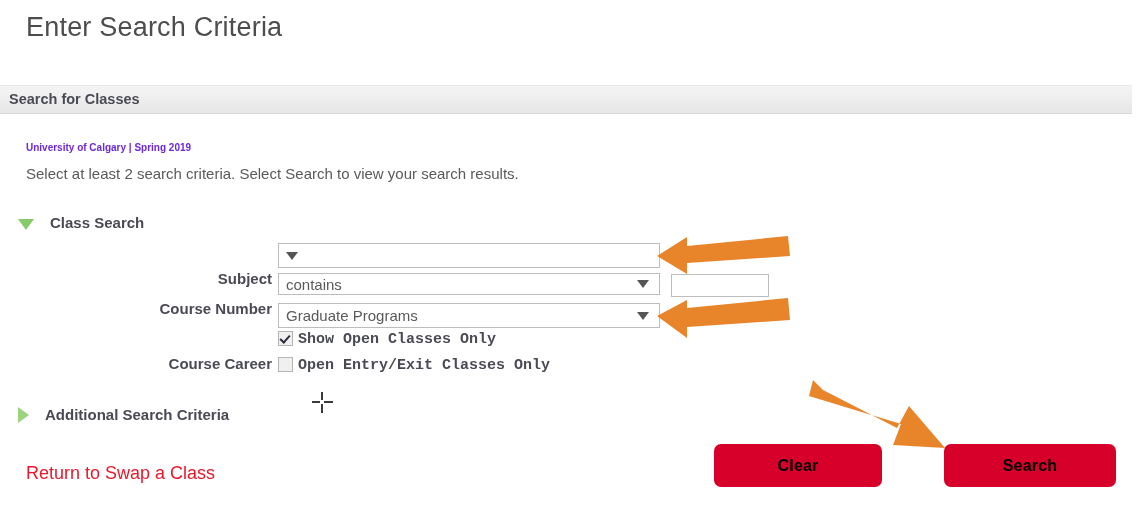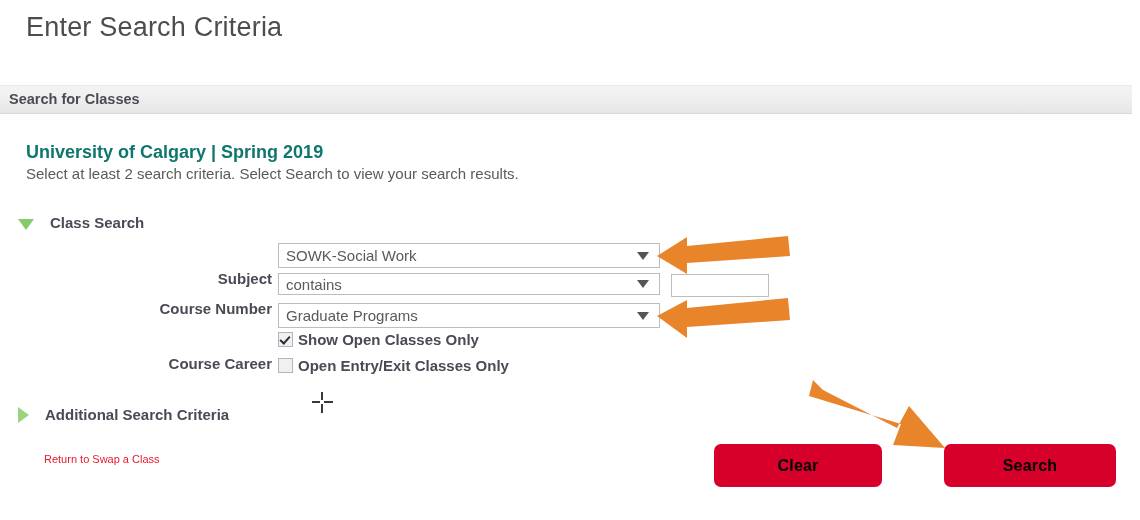--- a/index.html
+++ b/index.html
@@ -48,23 +48,23 @@
     font-weight: bold;
     color: #4a4a55;
     white-space: nowrap;
   }
 
   
   #inst-term {
     position: absolute;
     left: 26px;
     top: 142px;
-    font-size: 18px;
-    font-weight: bold;
-    color: #0f766e;
+    font-size: 10px;
+    font-weight: bold;
+    color: #6d28d9;
     white-space: nowrap;
   }
   #instructions {
     position: absolute;
     left: 26px;
     top: 165px;
     font-size: 15px;
     color: #5a5a5a;
     white-space: nowrap;
   }
@@ -160,23 +160,24 @@
     font-size: 14px;
     color: #333333;
     padding: 0 4px;
     outline: none;
   }
 
   
   .check-row {
     position: absolute;
     display: flex;
-    align-items: center;
+    align-items: flex-start;
     gap: 5px;
     white-space: nowrap;
+    font-family: Liberation Mono, monospace;
   }
   #check-open-classes  { left: 278px; top: 331px; }
   #check-open-entry    { left: 278px; top: 357px; }
   .cb {
     width: 15px;
     height: 15px;
     box-sizing: border-box;
     border: 1px solid #b5b5b5;
     background: #f0f0f0;
     position: relative;
@@ -196,27 +197,26 @@
   .check-row .cb-label {
     font-size: 15px;
     font-weight: bold;
     color: #4a4a55;
   }
 
   
   #return-swap-link {
     position: absolute;
     left: 26px;
-    top: 453px;
-    font-size: 11px;
+    top: 463px;
+    font-size: 18px;
     color: #e8192c;
     text-decoration: none;
     white-space: nowrap;
     cursor: pointer;
-    margin-left: 18px;
   }
 
   
   .action-btn {
     position: absolute;
     background: #d6002a;
     color: #000000;
     border: none;
     border-radius: 7px;
     font-family: "Liberation Sans", sans-serif;
@@ -274,21 +274,20 @@
 <div id="inst-term">University of Calgary | Spring 2019</div>
 <div id="instructions">Select at least 2 search criteria. Select Search to view your search results.</div>
 
 <div class="group-head" id="class-search-head">
   <span class="tri tri-down"></span>
   <span class="gh-label">Class Search</span>
 </div>
 
 <div class="field-label" id="label-subject">Subject</div>
 <div class="select-box" id="select-subject">
-  <span class="sb-text">SOWK-Social Work</span>
   <span class="sb-arrow"></span>
 </div>
 
 <div class="field-label" id="label-course-number">Course Number</div>
 <div class="select-box" id="select-course-number">
   <span class="sb-text">contains</span>
   <span class="sb-arrow"></span>
 </div>
 <input id="input-course-number-value" type="text" value="" style="">
 

